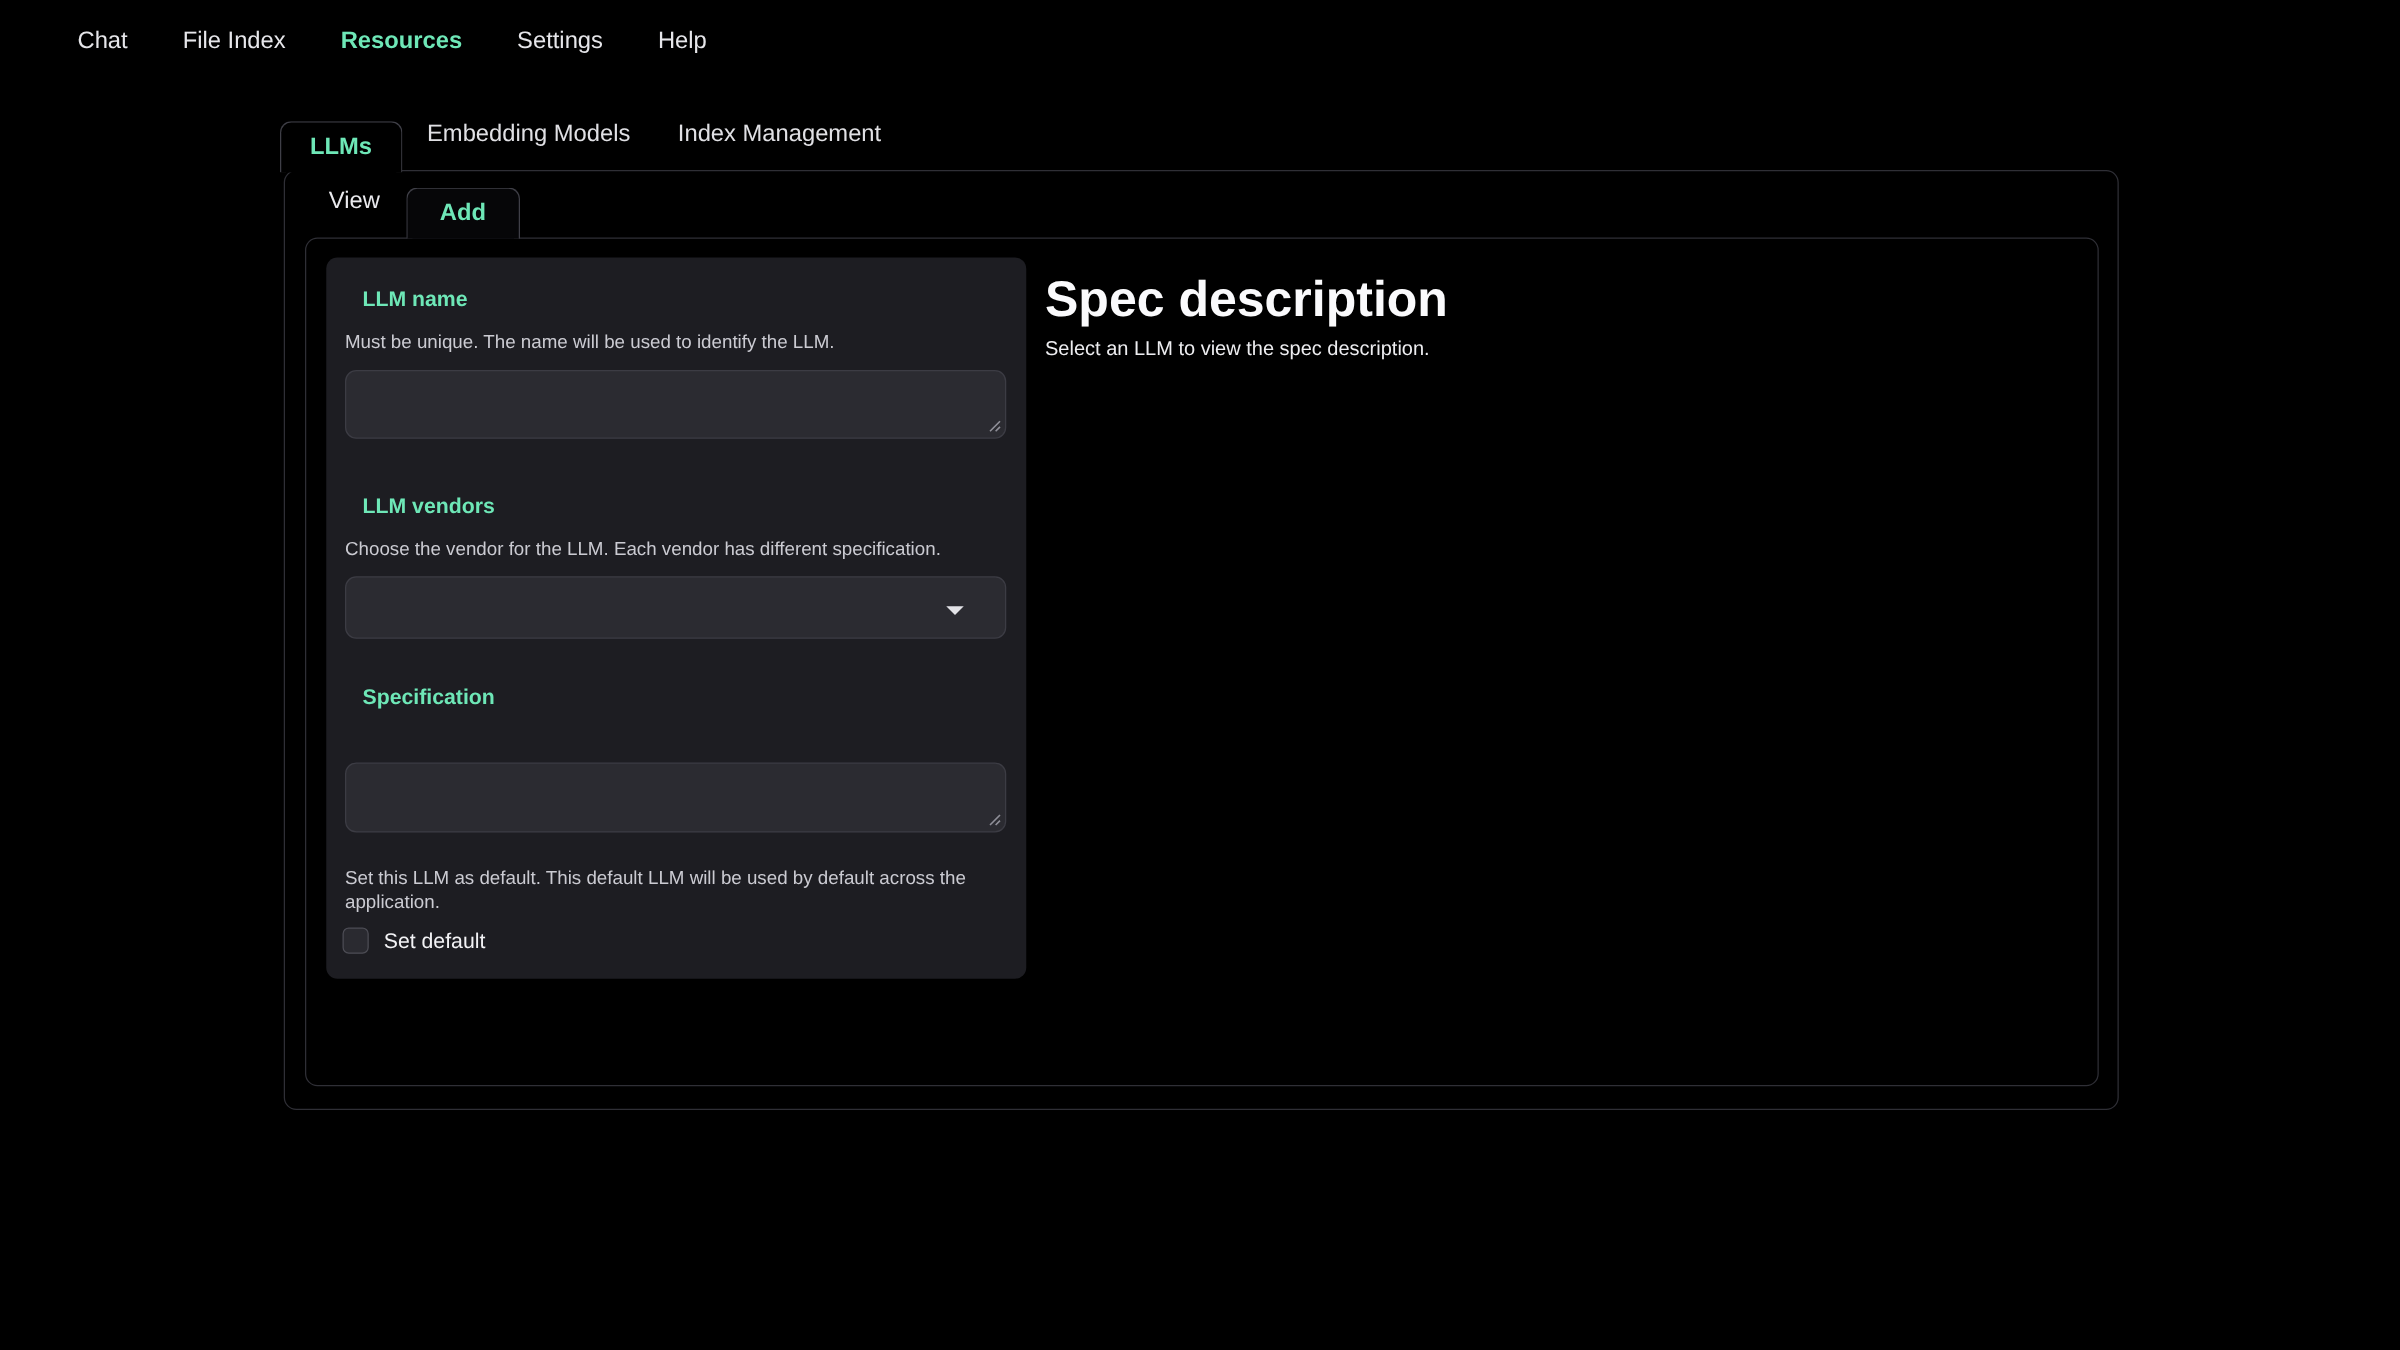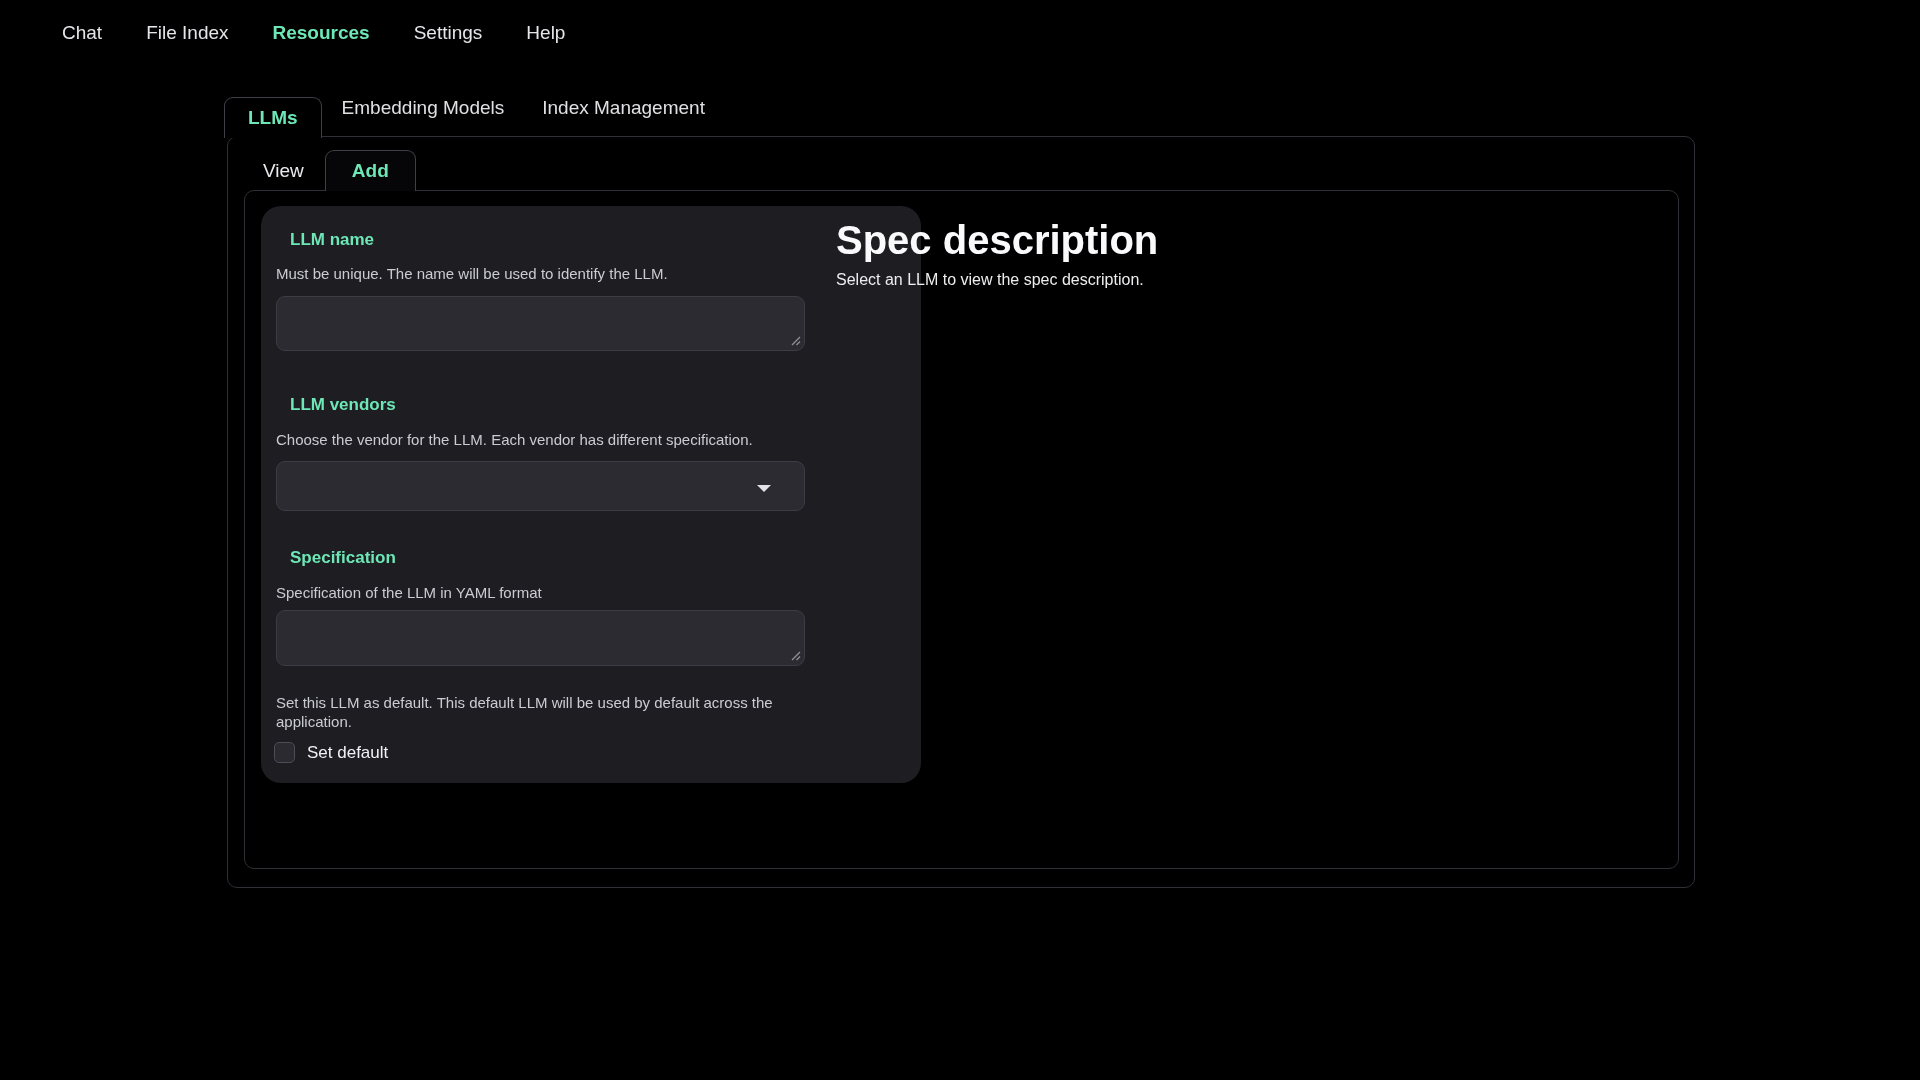--- a/index.html
+++ b/index.html
@@ -37,38 +37,38 @@
   .tab-plain.first{margin-left:20px;}
   .tab-plain.second{margin-left:38px;}
 
   
   .outer-panel{
     position:absolute;left:227px;top:136px;width:1468px;height:752px;
     border:1px solid var(--panel-border);border-radius:10px;
   }
 
   
-  .subtab-row{position:absolute;left:35px;top:13px;height:41px;display:flex;align-items:center;z-index:3;}
+  .subtab-row{position:absolute;left:35px;top:13px;height:41px;display:flex;z-index:3;}
   .subtab-plain{font-size:19px;color:#eaeaee;cursor:pointer;}
   .subtab-box{
     height:41px;display:flex;align-items:center;padding:16px 26px;margin-left:21px;background:#060608;
     border:1px solid var(--tab-border);border-bottom:none;border-radius:9px 9px 0 0;
     color:var(--accent-green);font-weight:700;font-size:19px;cursor:pointer;
   }
 
   
   .inner-panel{
     position:absolute;left:16px;top:53px;width:1435px;height:679px;
     border:1px solid var(--panel-border);border-radius:10px;
   }
 
   
   .form-card{
-    position:absolute;left:16px;top:15px;width:660px;height:577px;
-    background:var(--card-bg);border-radius:20px;
+    position:absolute;left:16px;top:15px;width:560px;height:577px;
+    background:var(--card-bg);border-radius:9px;
   }
   .field-label{position:absolute;left:29px;font-size:17px;font-weight:700;color:var(--accent-green);}
   .field-desc{position:absolute;left:15px;width:530px;font-size:15px;line-height:19px;color:var(--desc-text);}
   .input-wrap{position:absolute;left:15px;width:529px;}
   .text-input{
     width:100%;height:100%;background:var(--input-bg);border:1px solid var(--input-border);
     border-radius:9px;resize:none;outline:none;color:#f0f0f4;
     font-family:"Liberation Sans","DejaVu Sans",sans-serif;font-size:15px;padding:8px 12px;
   }
   .resize-handle{position:absolute;right:4px;bottom:5px;line-height:0;}
@@ -141,21 +141,20 @@
       </div>
 
       <div class="field-label" style="top:189px;">LLM vendors</div>
       <div class="field-desc" style="top:224px;">Choose the vendor for the LLM. Each vendor has different specification.</div>
       <div class="select-box" style="top:255px;">
         <span></span>
         <span class="caret"></span>
       </div>
 
       <div class="field-label" style="top:342px;">Specification</div>
-      <div class="field-desc" style="top:377px;">Specification of the LLM in YAML format</div>
       <div class="input-wrap" style="top:404px;height:56px;">
         <textarea class="text-input" value="" style=""></textarea>
         <span class="resize-handle">
           <svg width="11" height="11" viewBox="0 0 11 11">
               <path d="M10 2 L2 10 M10 6.5 L6.5 10" stroke="#8f8f98" stroke-width="1.3" fill="none"></path>
             </svg>
         </span>
       </div>
 
       <div class="field-desc" style="top:487px;">Set this LLM as default. This default LLM will be used by default across the application.</div>

